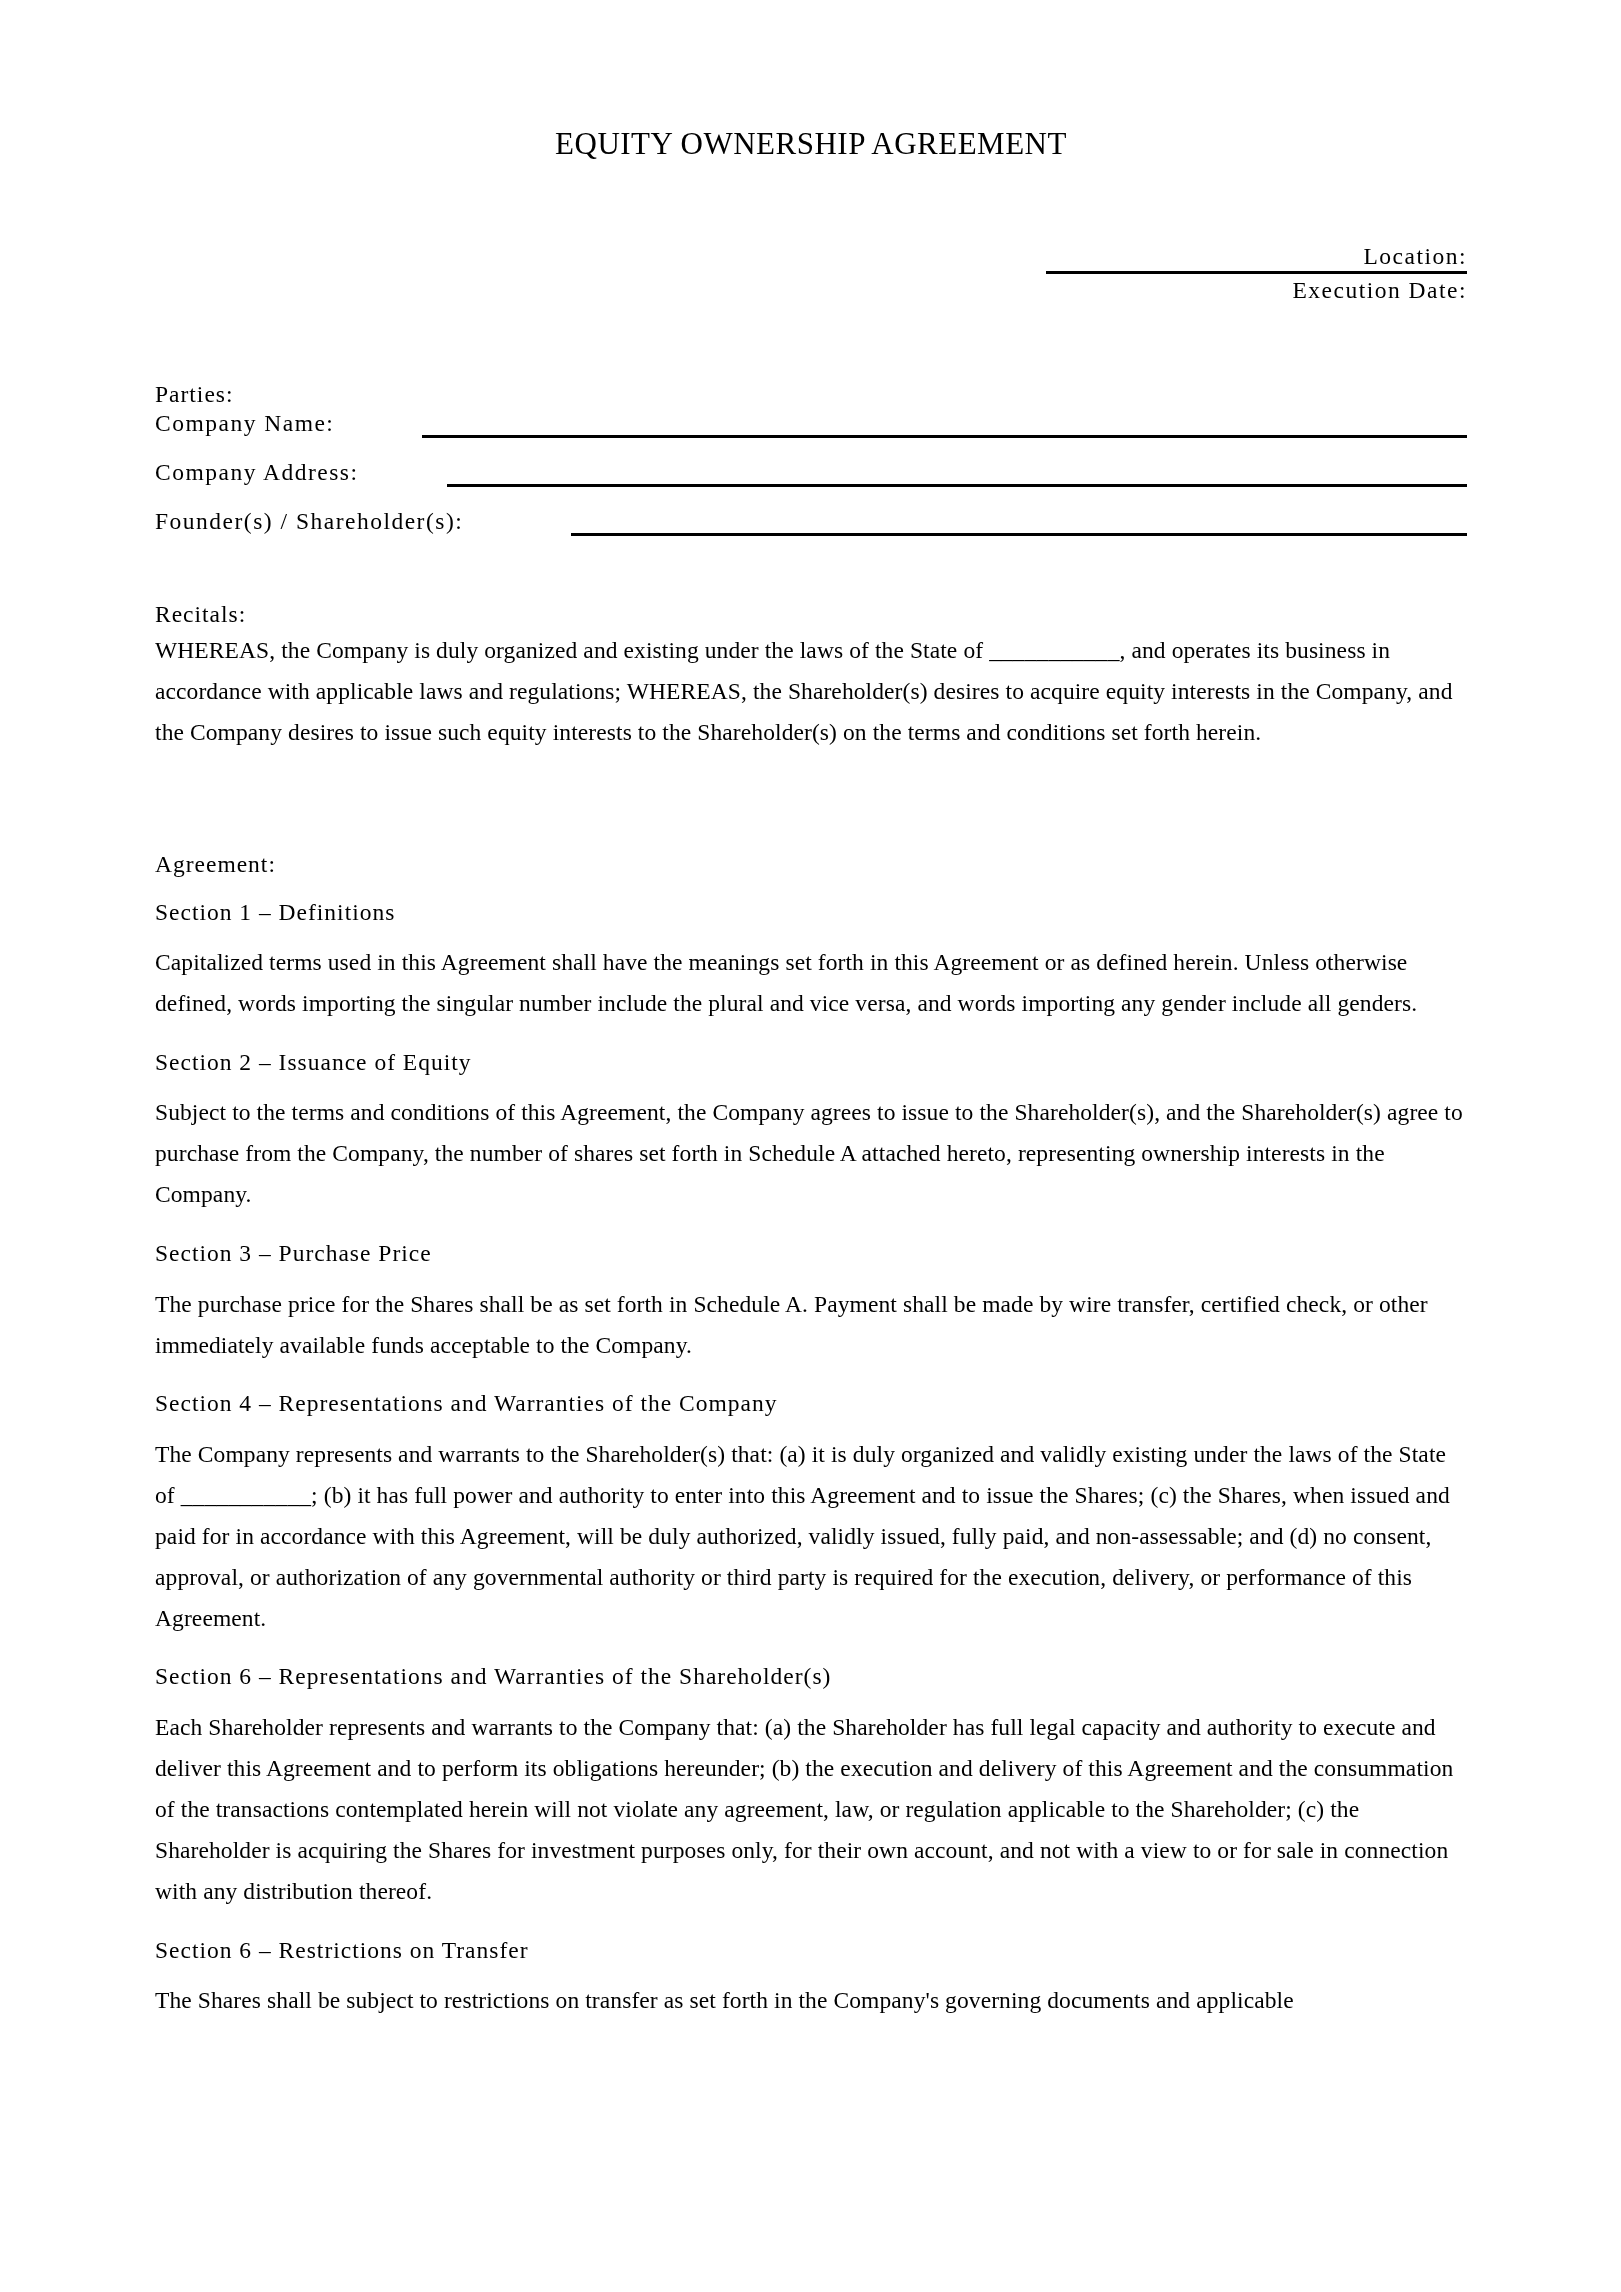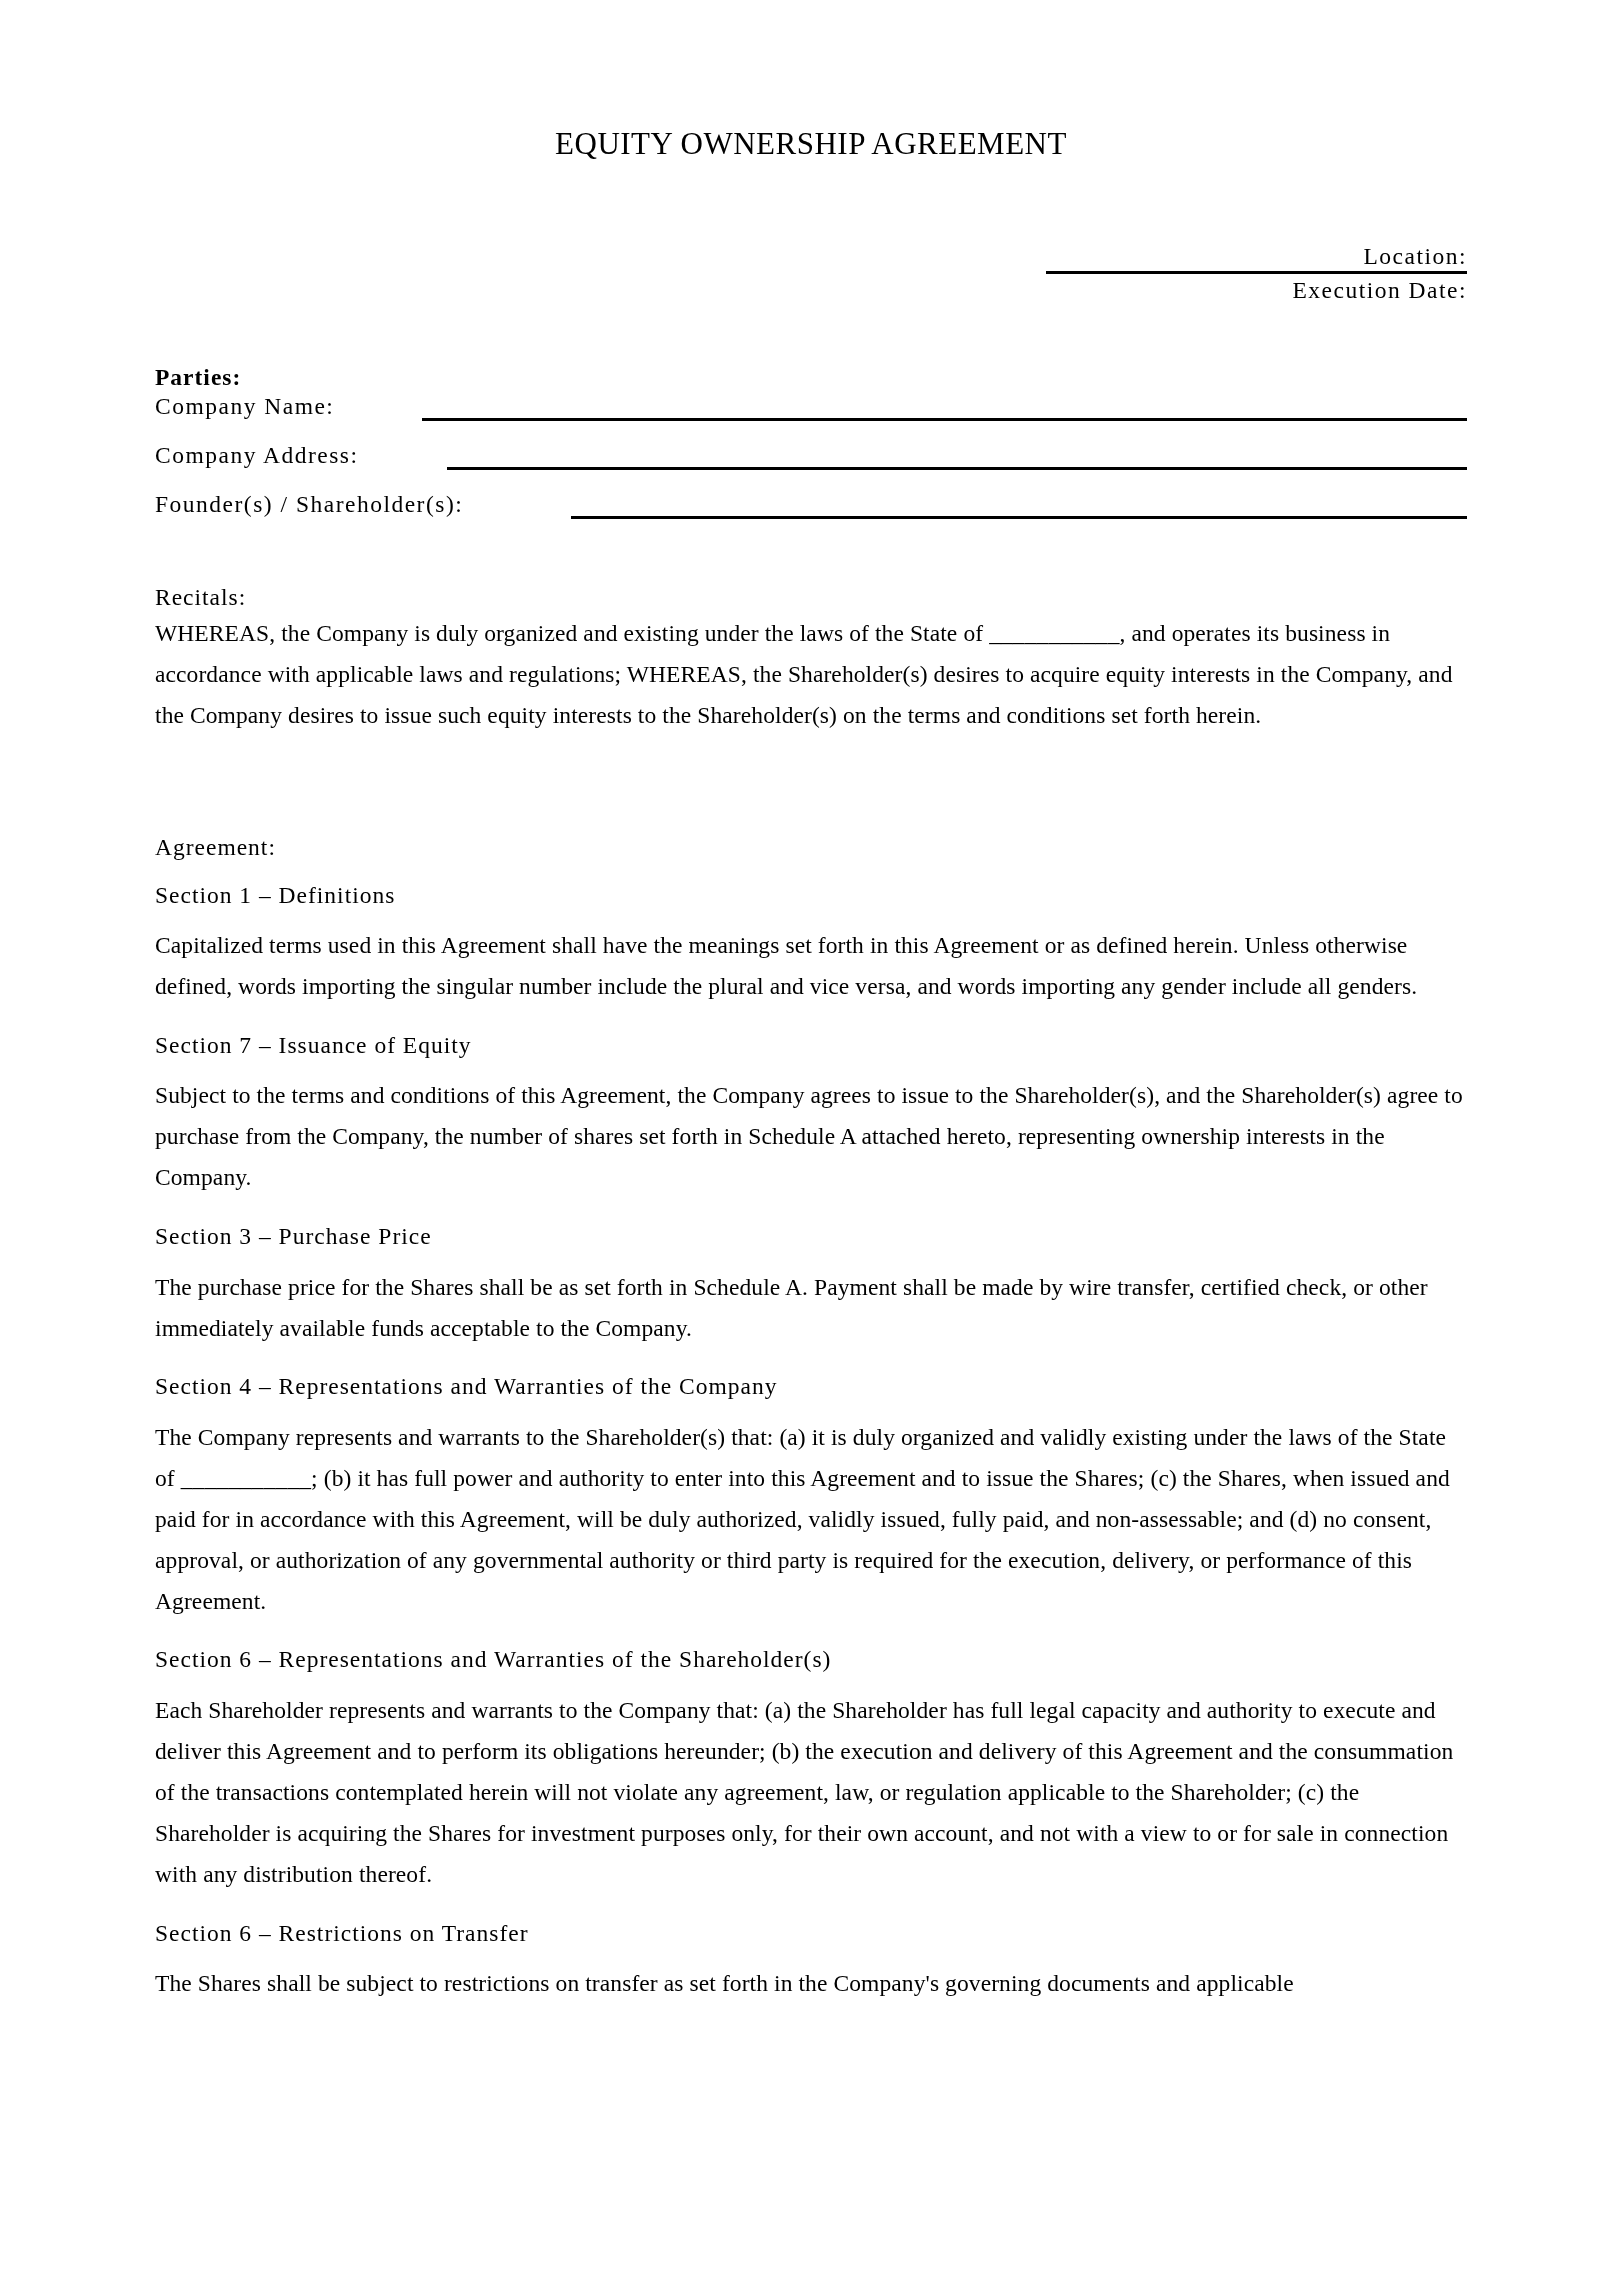--- a/index.html
+++ b/index.html
@@ -43,21 +43,21 @@
   }
   .line-location { width: 421px; margin-left: 17.6px; margin-bottom: 2px; }
   .lbl-exec { margin-left: 71px; }
   .line-exec { flex: 1; margin-left: 125px; margin-bottom: 2px; }
 
   .kicker {
     line-height: 29px;
     letter-spacing: 1px;
     white-space: nowrap;
   }
-  .parties-heading  { margin-top: 53px; font-weight: bold; }
+  .parties-heading  { margin-top: 70px; }
   .recitals-heading { margin-top: 64px; }
   .agreement-heading{ margin-top: 97px; margin-bottom: 18.6px; }
 
   .form-row {
     display: flex;
     align-items: flex-end;
     margin-bottom: 20px;
   }
   .form-row:nth-of-type(1) { margin-top: 16.7px; }
   .line-name     { flex: 1; margin-left: 88px;  }
@@ -116,21 +116,21 @@
   <p class="body recitals-body">WHEREAS, the Company is duly organized and existing under the laws of the State of ___________, and operates its business in accordance with applicable laws and regulations; WHEREAS, the Shareholder(s) desires to acquire equity interests in the Company, and the Company desires to issue such equity interests to the Shareholder(s) on the terms and conditions set forth herein.</p>
 
   <div class="kicker agreement-heading">Agreement:</div>
 
   <div class="section">
     <div class="section-title">Section 1 – Definitions</div>
     <p class="body">Capitalized terms used in this Agreement shall have the meanings set forth in this Agreement or as defined herein. Unless otherwise defined, words importing the singular number include the plural and vice versa, and words importing any gender include all genders.</p>
   </div>
 
   <div class="section">
-    <div class="section-title">Section 7 – Issuance of Equity</div>
+    <div class="section-title">Section 2 – Issuance of Equity</div>
     <p class="body">Subject to the terms and conditions of this Agreement, the Company agrees to issue to the Shareholder(s), and the Shareholder(s) agree to purchase from the Company, the number of shares set forth in Schedule A attached hereto, representing ownership interests in the Company.</p>
   </div>
 
   <div class="section">
     <div class="section-title">Section 3 – Purchase Price</div>
     <p class="body">The purchase price for the Shares shall be as set forth in Schedule A. Payment shall be made by wire transfer, certified check, or other immediately available funds acceptable to the Company.</p>
   </div>
 
   <div class="section">
     <div class="section-title">Section 4 – Representations and Warranties of the Company</div>

